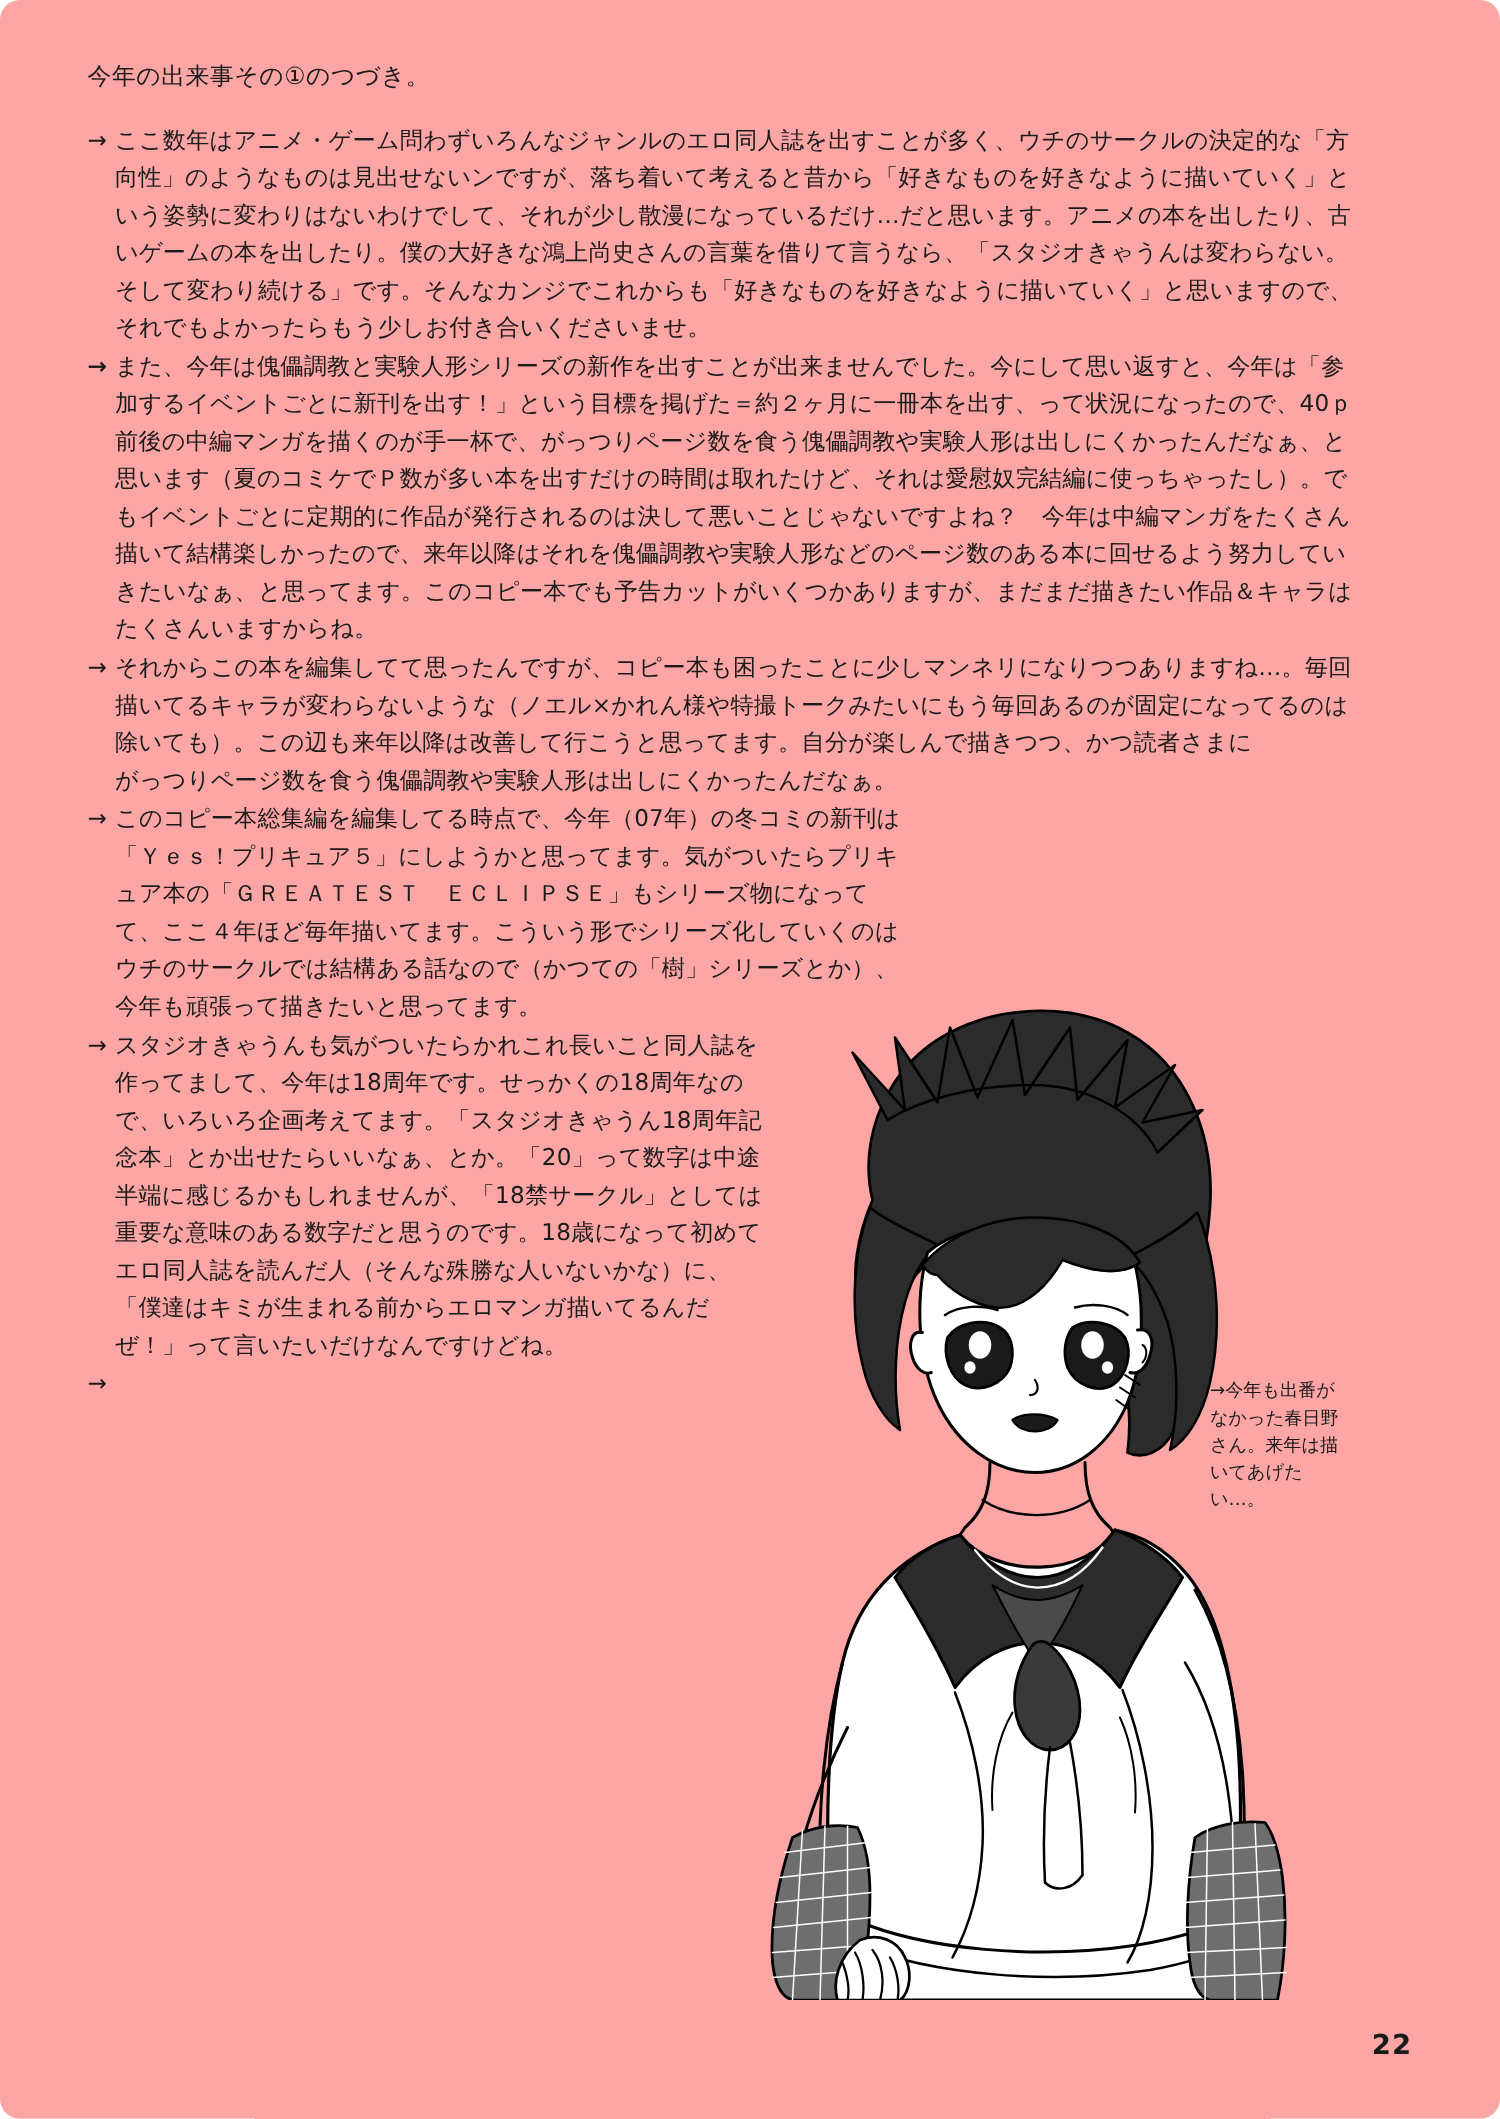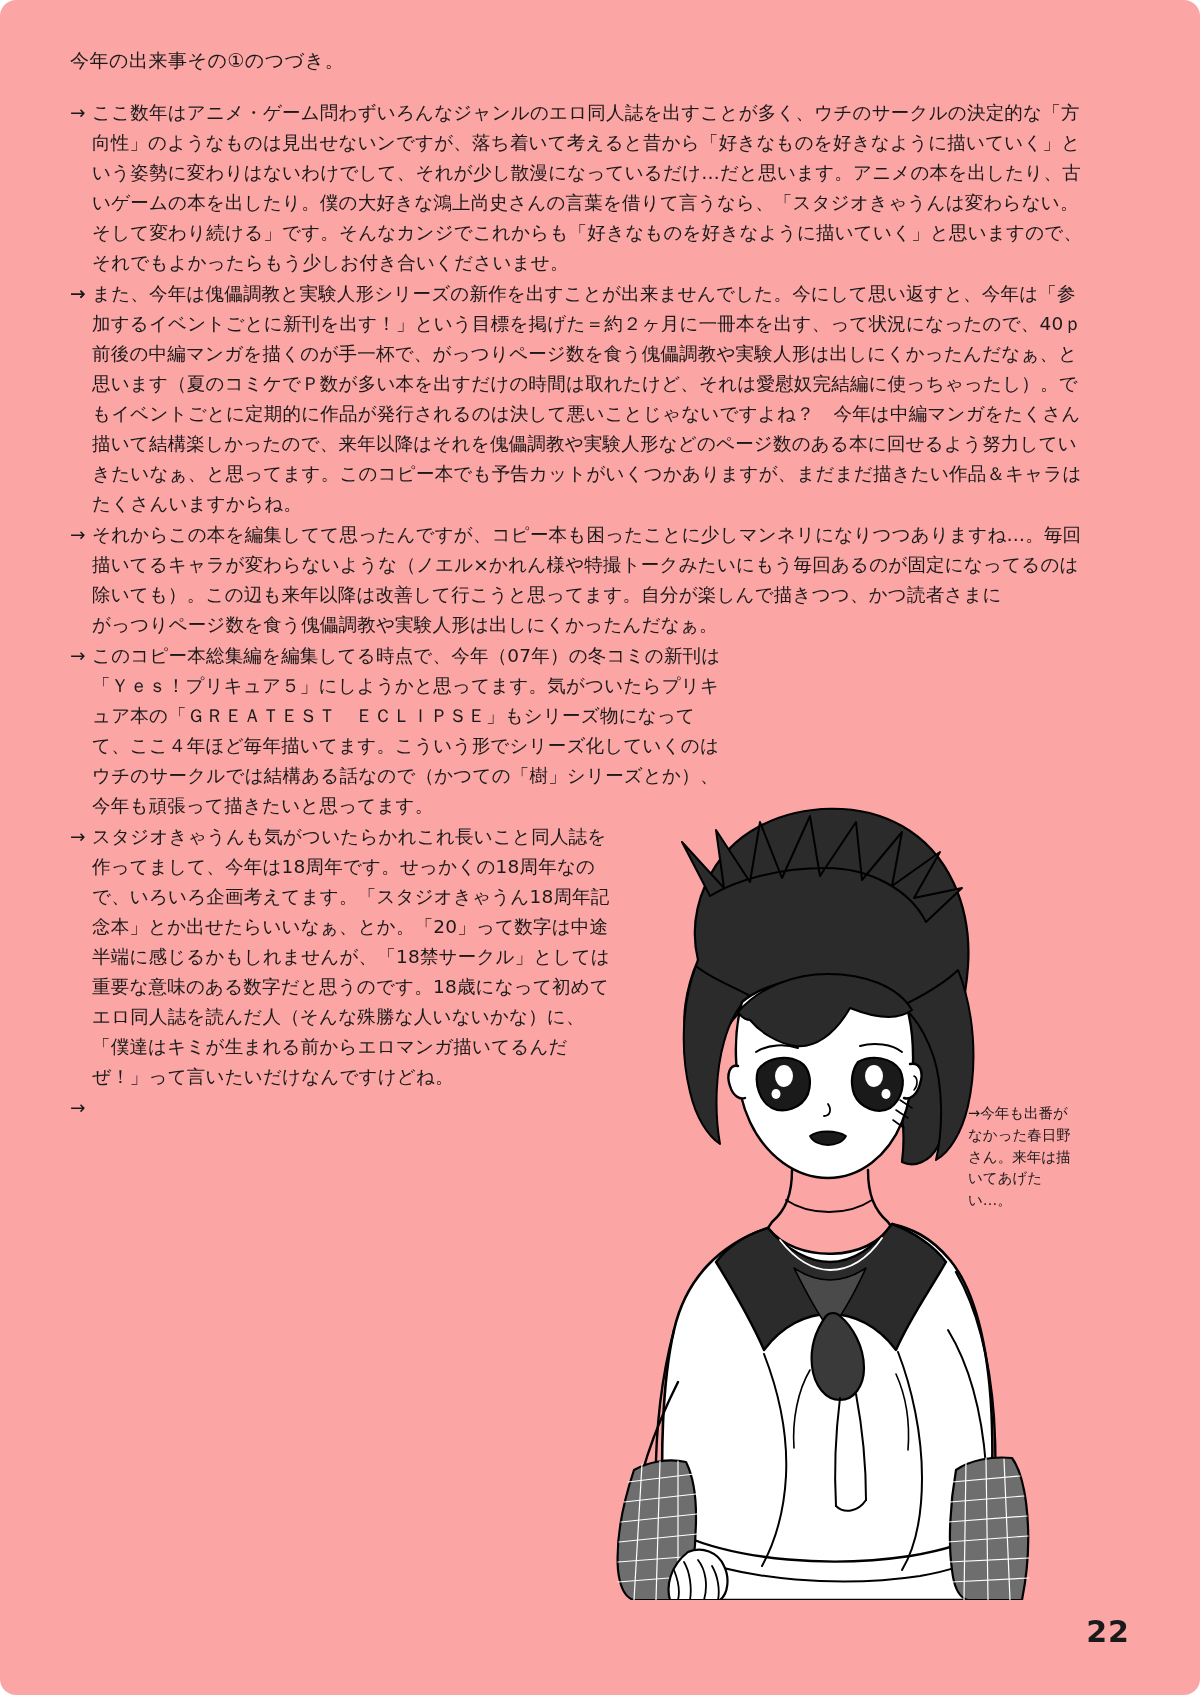--- a/index.html
+++ b/index.html
@@ -53,21 +53,21 @@
   .w-full { width: 1000px; }
   .w-mid  { width: 650px; }
   .w-nar  { width: 640px; }
   .w-nar2 { width: 520px; }
   .w-nar3 { width: 500px; }
 
   .page-number {
     position: absolute;
     right: 70px;
     bottom: 46px;
-    font-size: 30px;
+    font-size: 22px;
     font-weight: bold;
     letter-spacing: 1px;
   }
   
   .illustration {
     position: absolute;
     left: 510px;
     top: 770px;
     width: 560px;
     height: 830px;

